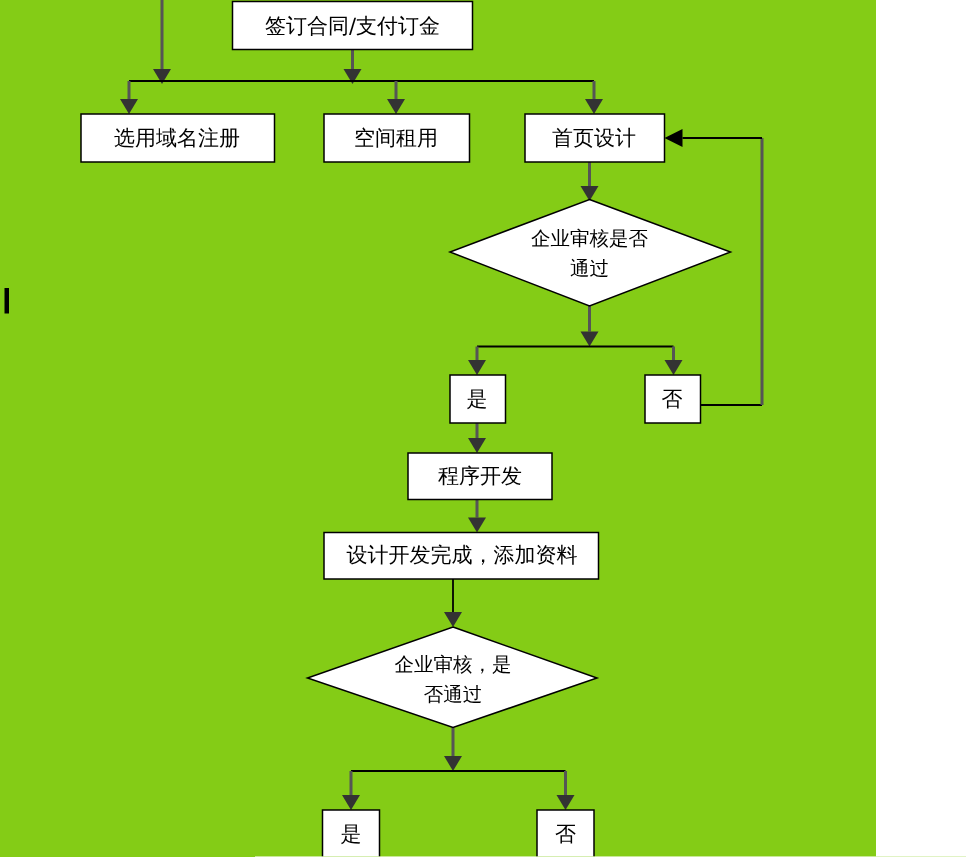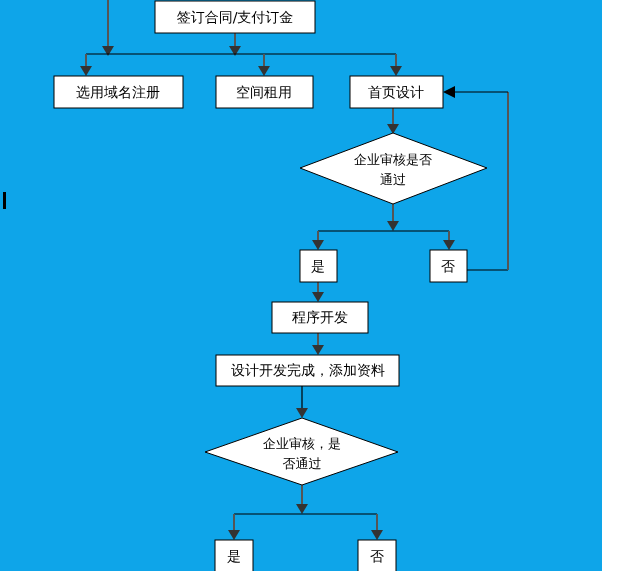--- a/index.html
+++ b/index.html
@@ -4,24 +4,23 @@
 <style>
   html, body {
     margin: 0;
     padding: 0;
     background: #ffffff;
   }
   #canvas-root {
     position: relative;
     width: 584px;
     height: 571px;
-    background: #0ea5e9;
+    background: #84cc16;
     overflow: hidden;
     font-family: "DejaVu Sans", "Liberation Sans", sans-serif;
-    padding-left: 18px;
   }
   #flow-svg {
     position: absolute;
     left: 0;
     top: 0;
     width: 644px;
     height: 571px;
   }
   .node-text {
     font-family: "DejaVu Sans", "Liberation Sans", sans-serif;

